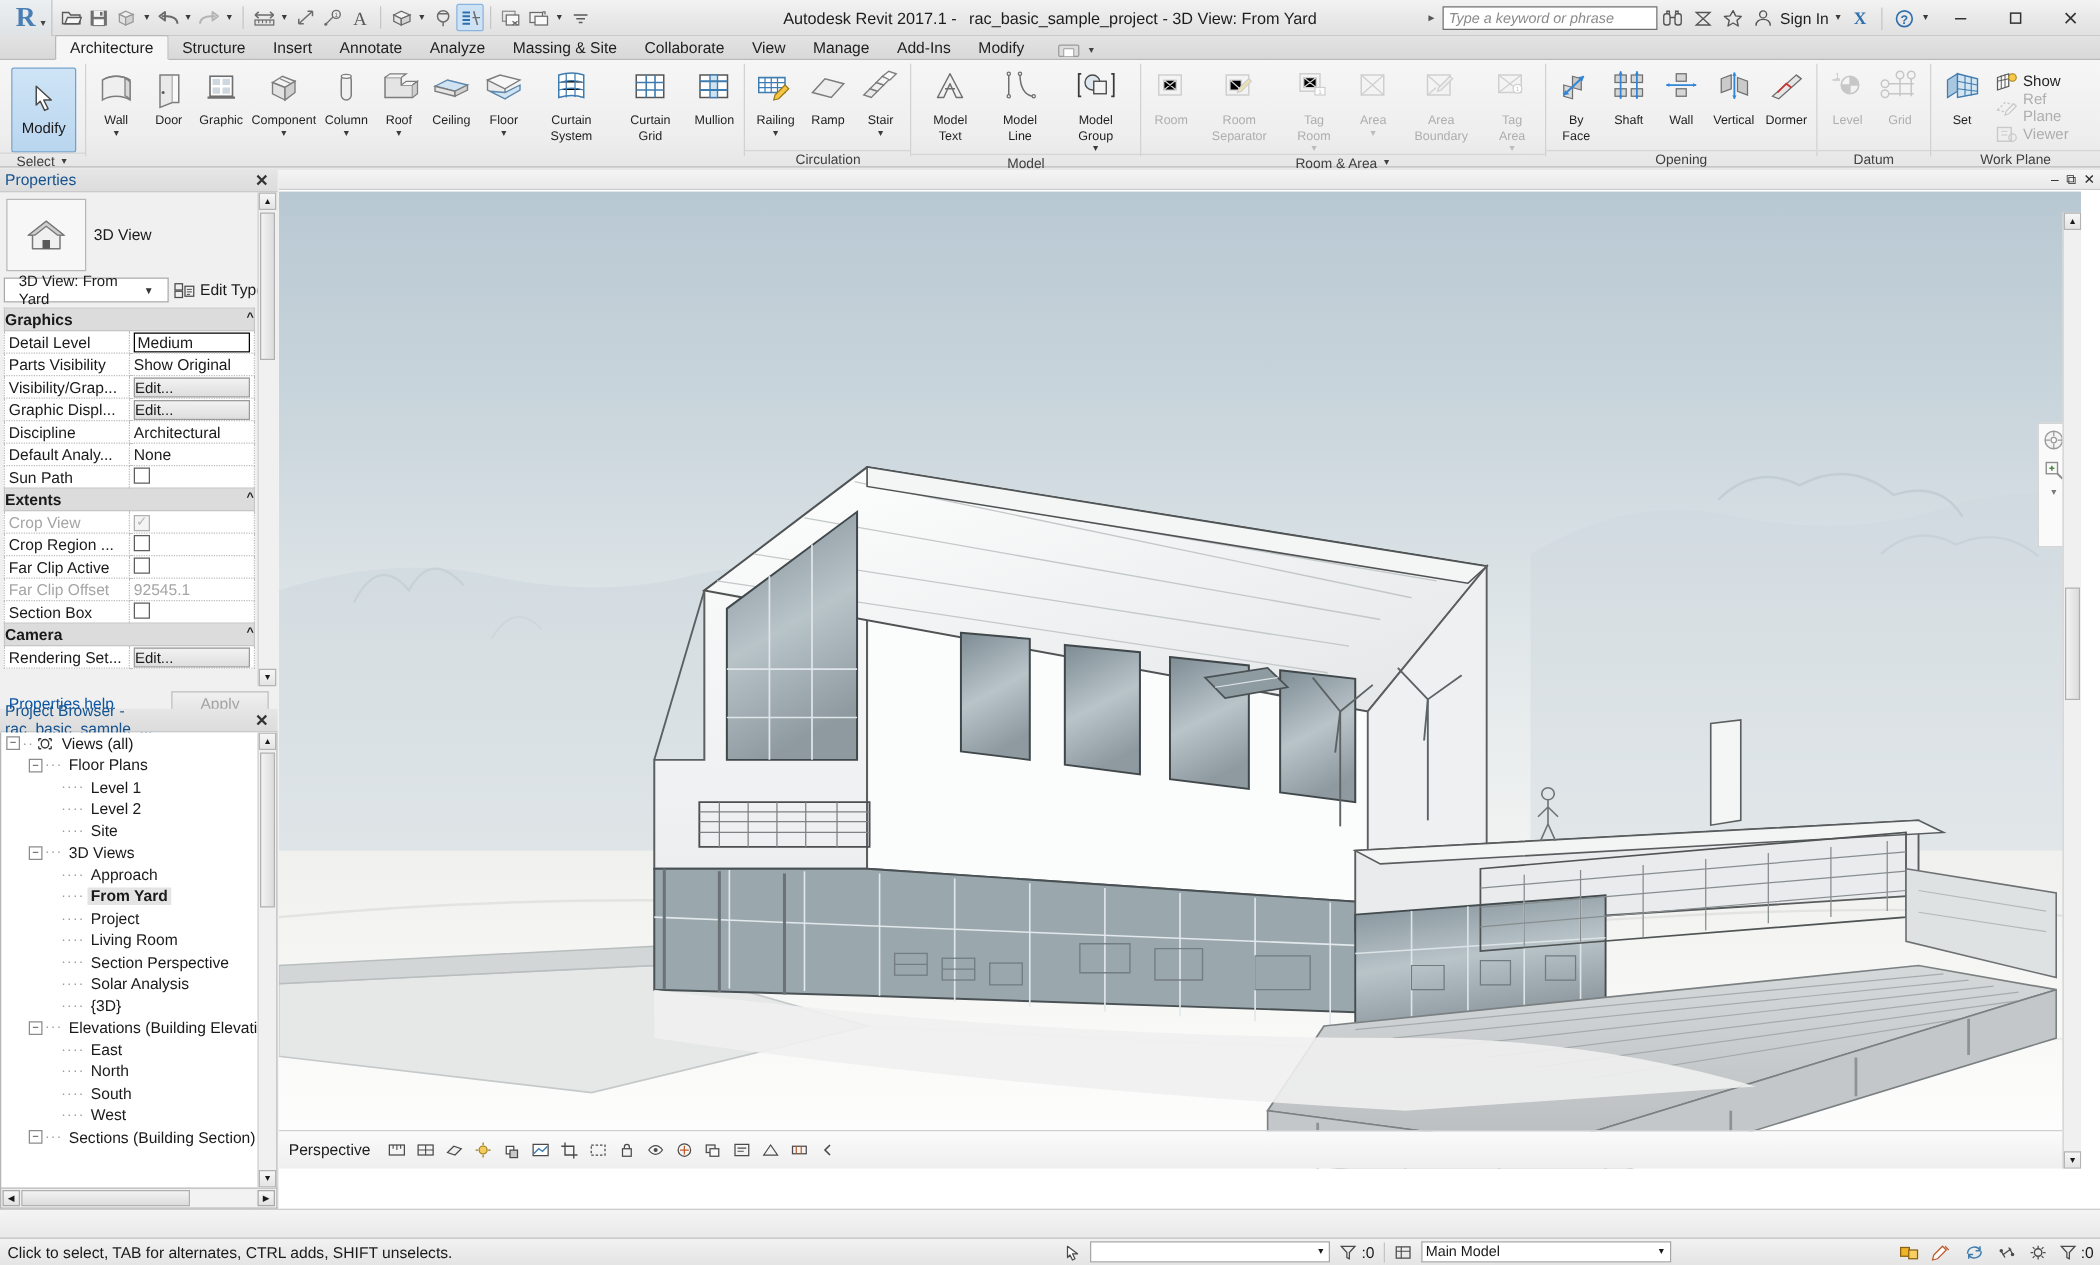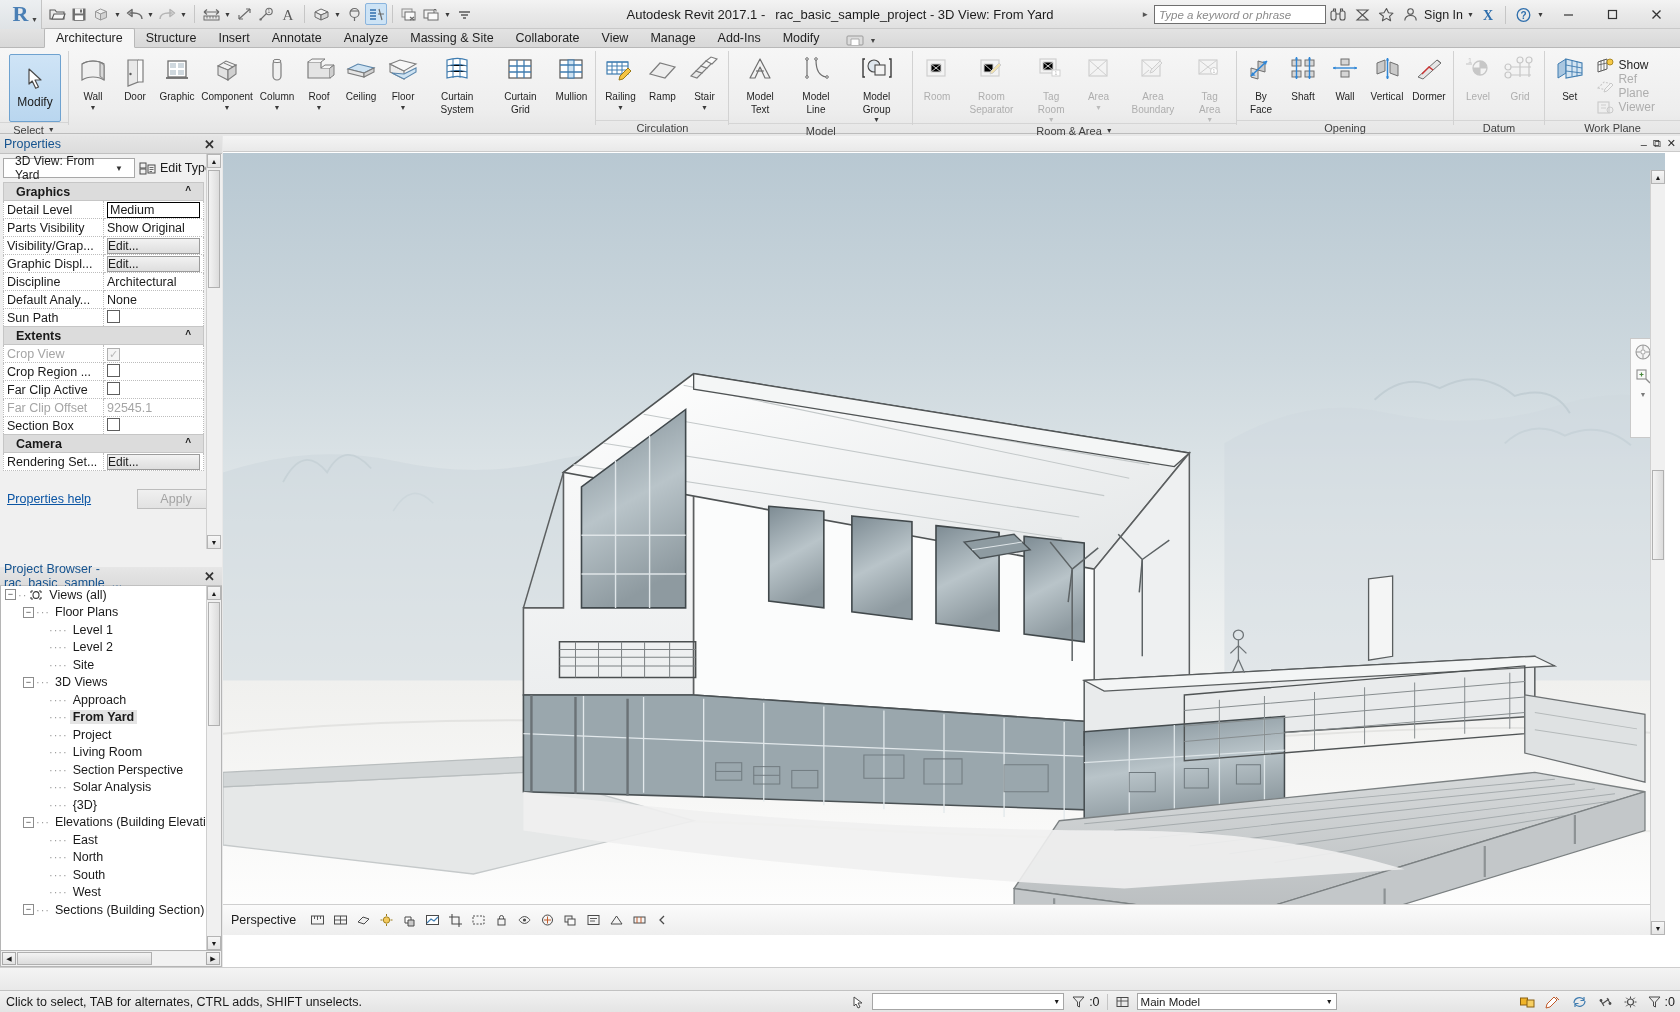--- a/index.html
+++ b/index.html
@@ -140,21 +140,21 @@
     flex:0 0 132px; height:20px; background:#fff; border:1px solid #a8a8a8;
     display:flex; align-items:center; padding:0 11px; font-size:12px;
   }
   .typesel .ar { margin-left:auto; font-size:8px; color:#333; }
   .edittype { display:flex; align-items:center; gap:4px; font-size:12.5px; }
 
   .ptable { border-collapse:collapse; width:201px; table-layout:fixed; font-size:12.5px; background:#fff; }
   .ptable td { height:18px; padding:0 3px; border:1px dotted #bdbdbd; }
   .prow-group td {
     background:#dcdcdc; font-weight:bold; border:1px solid #c6c6c6;
-    font-size:12.5px; padding:0 12px;
+    font-size:12.5px; padding:0 0;
   }
   .prow-group .chev { float:right; font-size:10px; font-weight:bold; }
   .pname { width:92px; background:#fff; color:#1a1a1a; }
   .pval { background:#fff; }
   .pname.dim, .pval.dim { color:#a5a5a5; }
   .pval .inbox { border:1px solid #000; background:#fff; height:16px; line-height:15px; padding:0 2px; margin:0; }
   .btn-edit {
     height:16px; background:linear-gradient(to bottom,#f2f2f2,#dedede);
     border:1px solid #9c9c9c; text-align:left; font-size:12px; line-height:14px;
   }
@@ -935,20 +935,31 @@
   </div>
 
   <div class="leftdock">
 
     <div class="pal-header">
       <span>Properties</span>
       <span class="x">✕</span>
     </div>
 
     <div class="props">
+      <div class="prop-top">
+        <div class="prop-thumb">
+          <svg width="40" height="34" viewBox="0 0 40 34">
+              <path d="M6 17L20 6l14 11-3 0v11H9V17z" fill="#f0f0f0" stroke="#777" stroke-width="1.2" stroke-linejoin="round"></path>
+              <path d="M20 6L6 17h5l9-7 9 7h5z" fill="#cfcfcf" stroke="#777" stroke-width="1"></path>
+              <rect x="17" y="21" width="6" height="7" fill="#5a5a5a"></rect>
+            </svg>
+        </div>
+        <span class="prop-typelbl">3D View</span>
+        <span class="prop-caret">▼</span>
+      </div>
 
       <div class="typerow">
         <div class="typesel">
           <span>3D View: From Yard</span>
           <span class="ar">▼</span>
         </div>
         <div class="edittype">
           <span>
             <svg width="17" height="15" viewBox="0 0 17 15">
                 <rect x="1" y="2" width="6" height="5" fill="none" stroke="#4a4a4a" stroke-width="1"></rect>

